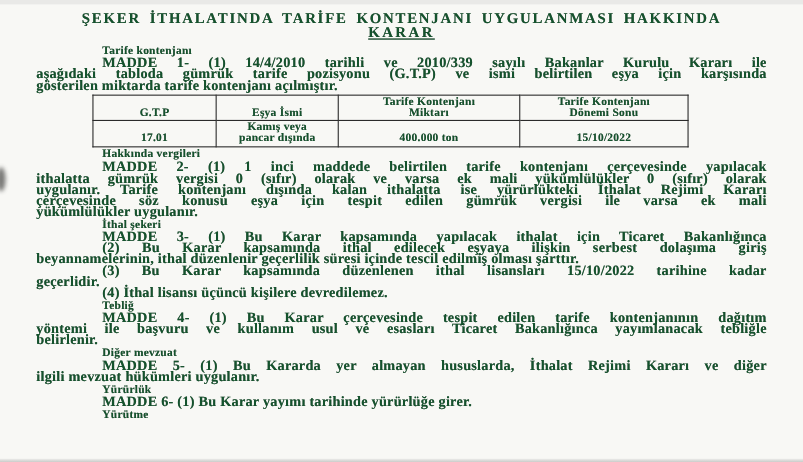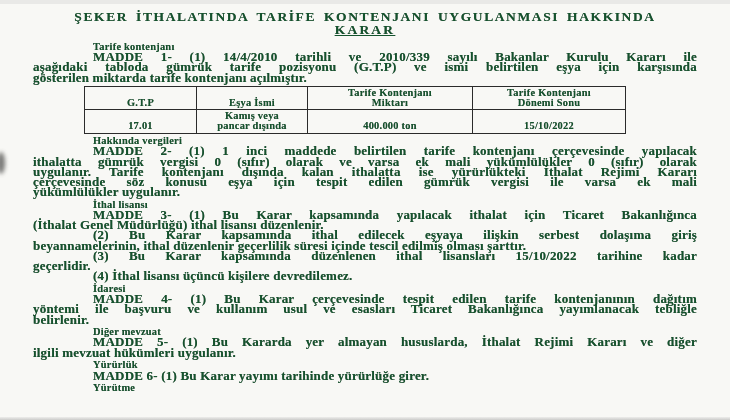--- a/index.html
+++ b/index.html
@@ -138,40 +138,39 @@
     <div class="para">
       <div class="ln first">MADDE 2- (1) 1 inci maddede belirtilen tarife kontenjanı çerçevesinde yapılacak</div>
       <div class="ln">ithalatta gümrük vergisi 0 (sıfır) olarak ve varsa ek mali yükümlülükler 0 (sıfır) olarak</div>
       <div class="ln">uygulanır. Tarife kontenjanı dışında kalan ithalatta ise yürürlükteki İthalat Rejimi Kararı</div>
       <div class="ln">çerçevesinde söz konusu eşya için tespit edilen gümrük vergisi ile varsa ek mali</div>
       <div class="ln last">yükümlülükler uygulanır.</div>
     </div>
   </section>
 
   <section>
-    <h2 class="sec-h">İthal lisansı</h2>
+    <h2 class="sec-h">İthal şekeri</h2>
     <div class="para">
       <div class="ln first">MADDE 3- (1) Bu Karar kapsamında yapılacak ithalat için Ticaret Bakanlığınca</div>
-      <div class="ln last">(İthalat Genel Müdürlüğü) ithal lisansı düzenlenir.</div>
     </div>
     <div class="para">
       <div class="ln first">(2) Bu Karar kapsamında ithal edilecek eşyaya ilişkin serbest dolaşıma giriş</div>
       <div class="ln last">beyannamelerinin, ithal düzenlenir geçerlilik süresi içinde tescil edilmiş olması şarttır.</div>
     </div>
     <div class="para">
       <div class="ln first">(3) Bu Karar kapsamında düzenlenen ithal lisansları 15/10/2022 tarihine kadar</div>
       <div class="ln last">geçerlidir.</div>
     </div>
     <div class="para">
       <div class="ln first last">(4) İthal lisansı üçüncü kişilere devredilemez.</div>
     </div>
   </section>
 
   <section>
-    <h2 class="sec-h">İdaresi</h2>
+    <h2 class="sec-h">Tebliğ</h2>
     <div class="para">
       <div class="ln first">MADDE 4- (1) Bu Karar çerçevesinde tespit edilen tarife kontenjanının dağıtım</div>
       <div class="ln">yöntemi ile başvuru ve kullanım usul ve esasları Ticaret Bakanlığınca yayımlanacak tebliğle</div>
       <div class="ln last">belirlenir.</div>
     </div>
   </section>
 
   <section>
     <h2 class="sec-h">Diğer mevzuat</h2>
     <div class="para">

